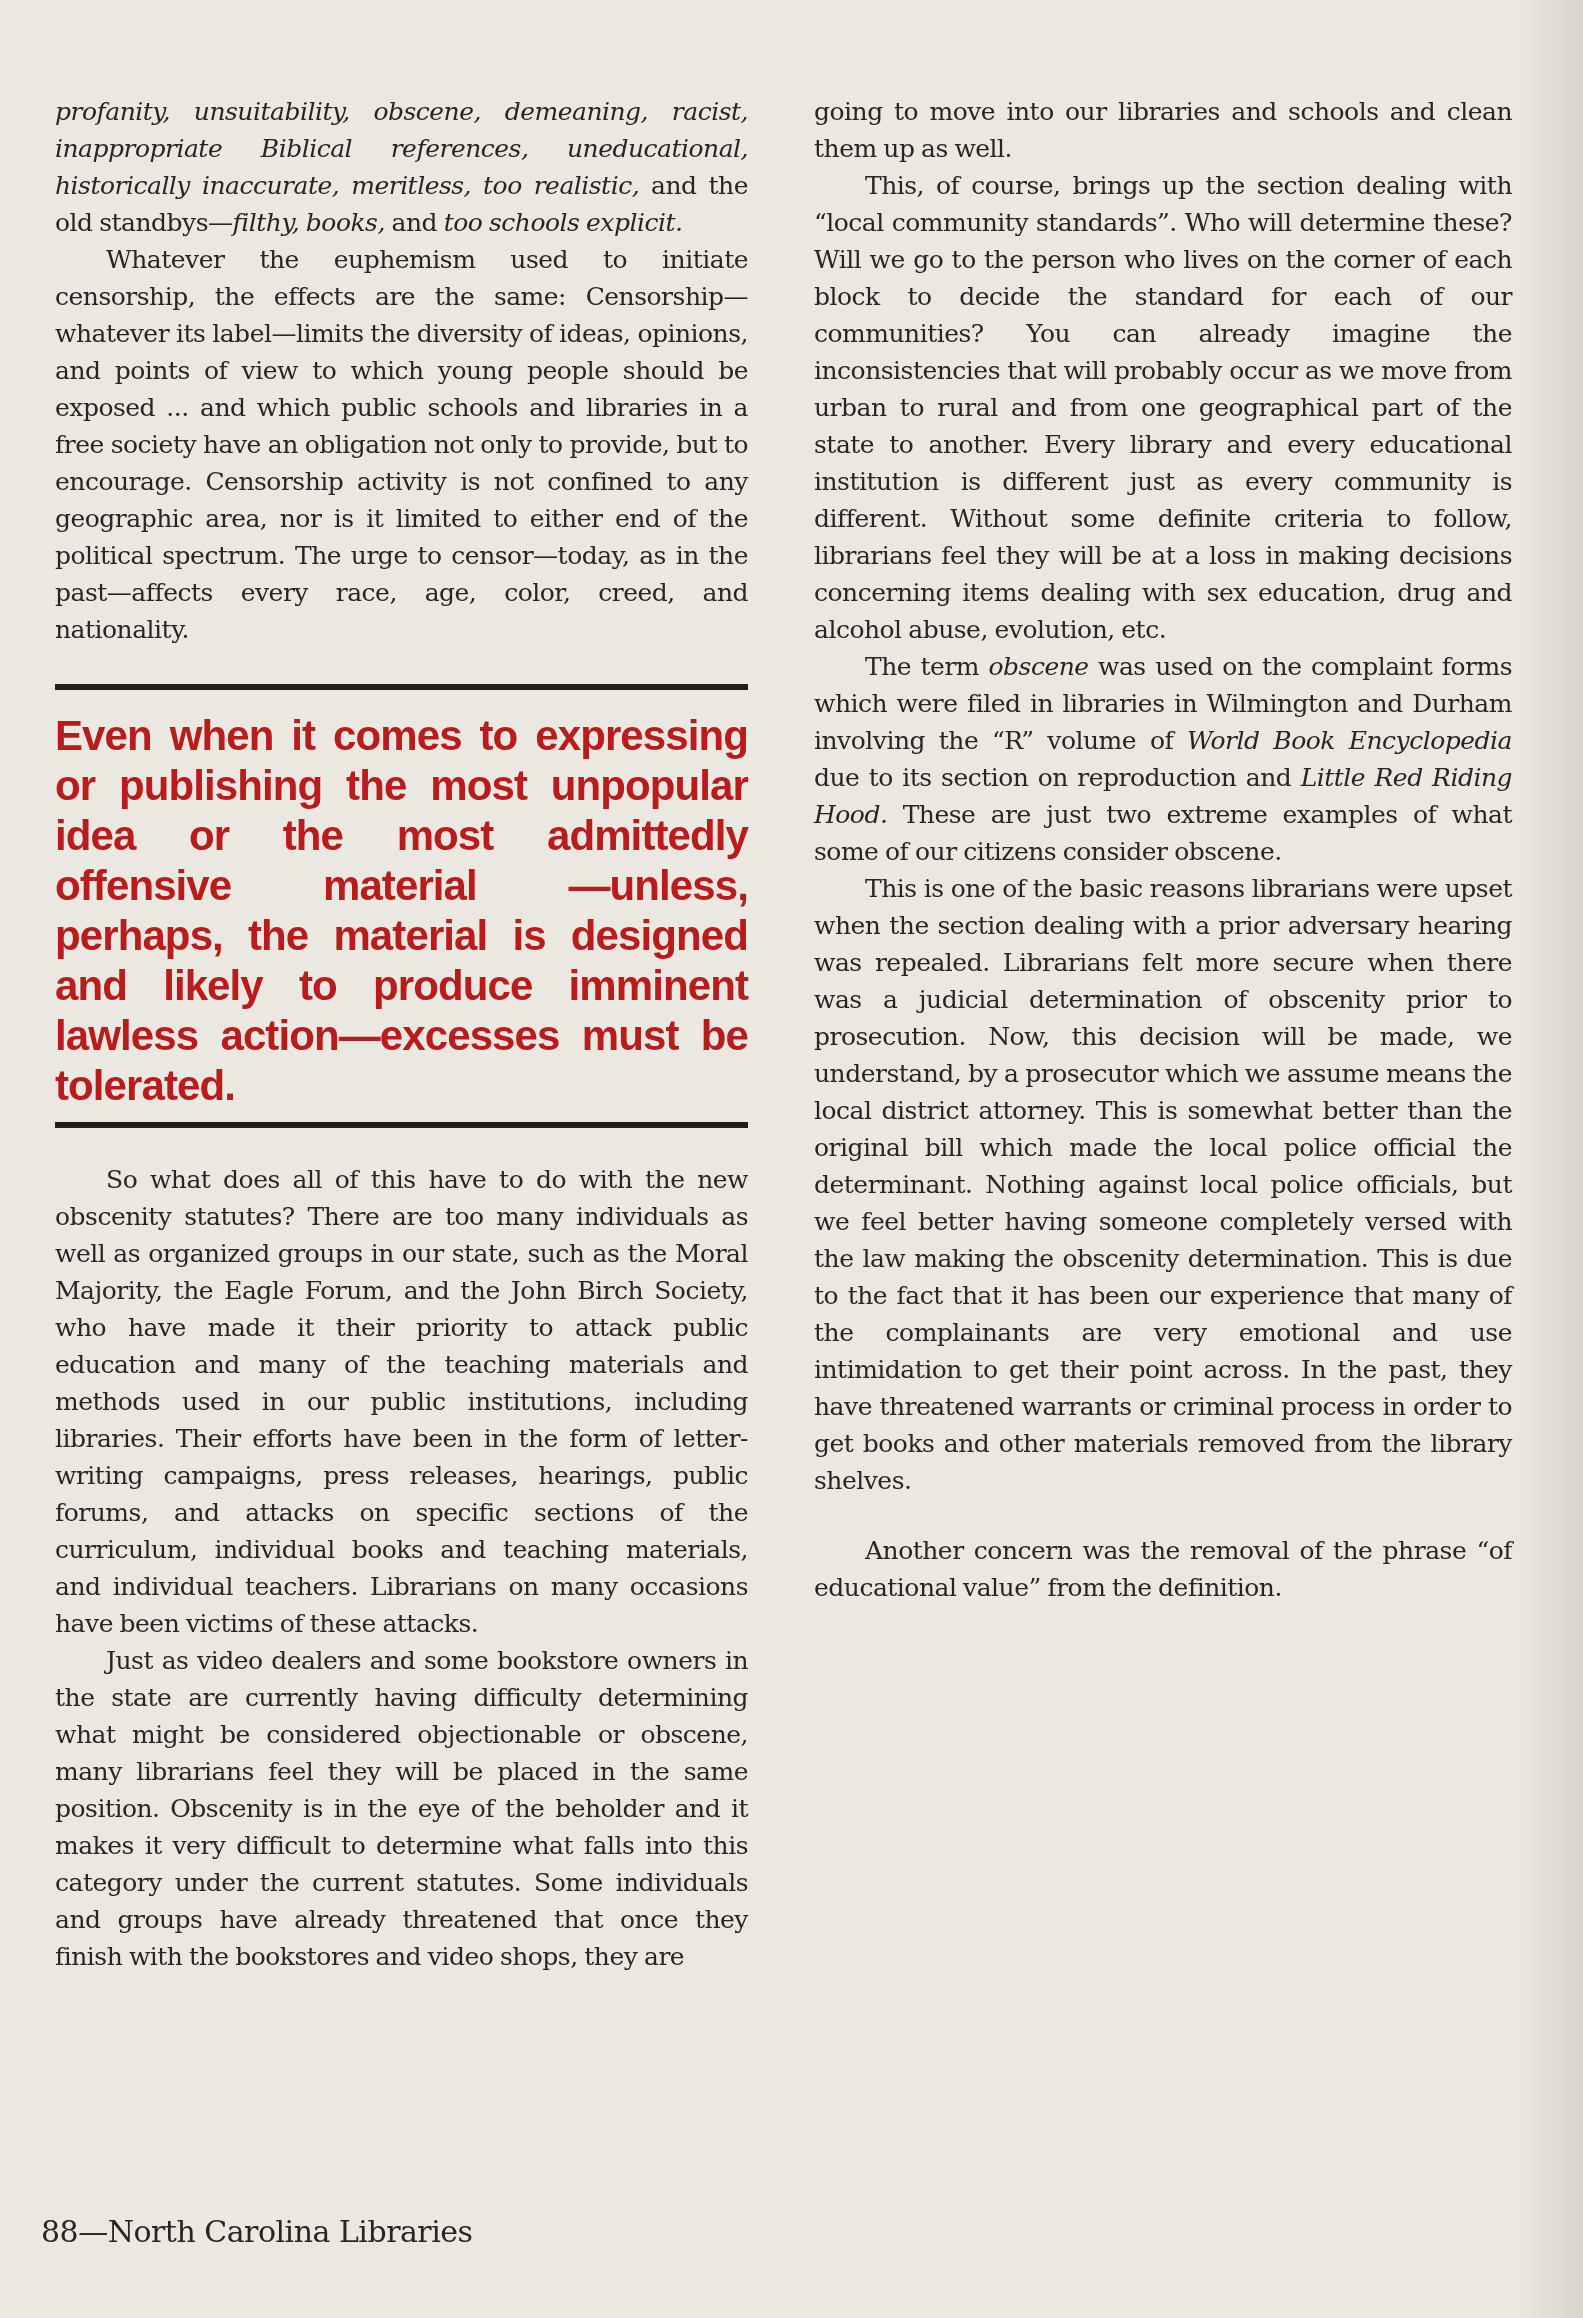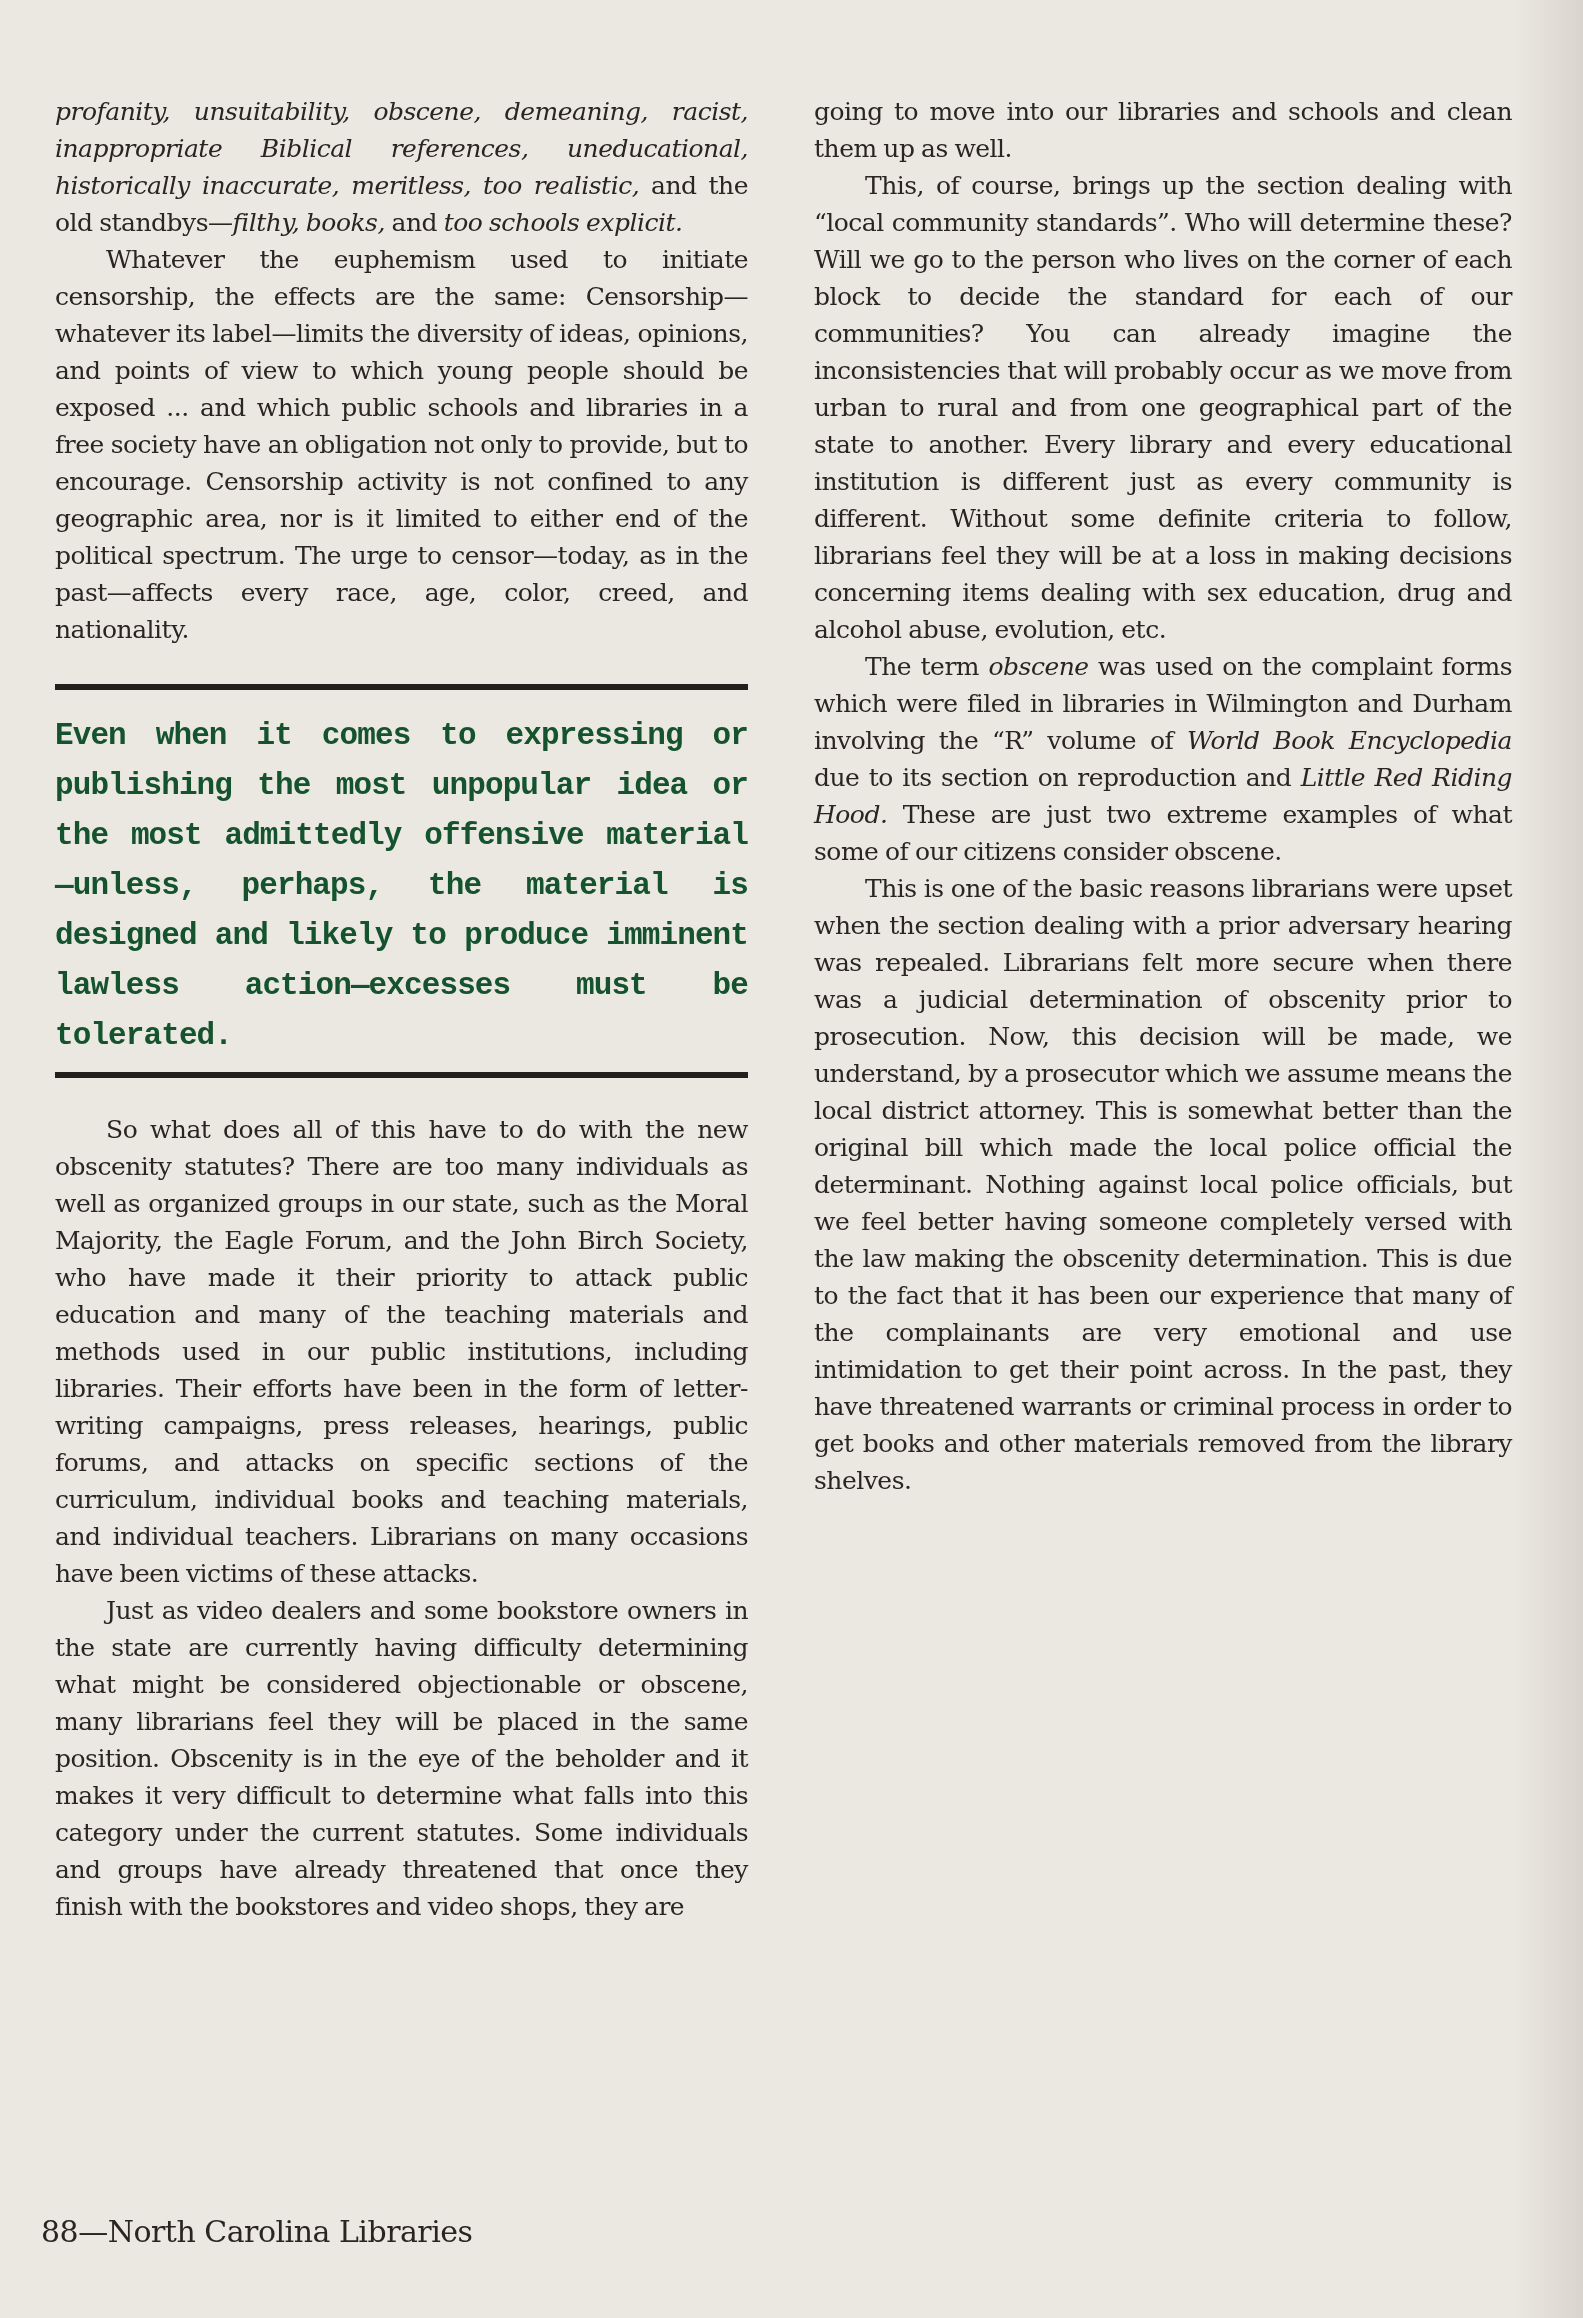--- a/index.html
+++ b/index.html
@@ -29,29 +29,29 @@
     letter-spacing: -0.5px;
     word-spacing: -0.8px;
   }
   .body-text.indent { text-indent: 51px; }
   .body-text em { font-style: italic; }
   .pullquote-block { margin: 0; }
   .rule {
     height: 6.3px; background: #231f1c; margin: 0;
   }
   .pullquote {
-    font-family: Liberation Mono, monospace;
+    font-family: Liberation Sans, sans-serif;
     font-weight: bold;
-    font-size: 31px;
+    font-size: 42px;
     line-height: 50px;
     text-align: justify;
     margin: 0;
     letter-spacing: -0.9px;
     word-spacing: -1.6px;
-    color: #14532d;
+    color: #b91c1c;
   }
   .folio {
     position: absolute; left: 41px; top: 2214px;
     font-family: "DejaVu Serif", serif;
     font-size: 30px; letter-spacing: -0.5px;
     color: #2a2522;
   }
 </style>
 </head>
 <body>
@@ -72,16 +72,17 @@
   <p class="body-text indent">Just as video dealers and some bookstore owners in the state are currently having difficulty determining what might be considered objectionable or obscene, many librarians feel they will be placed in the same position. Obscenity is in the eye of the beholder and it makes it very difficult to determine what falls into this category under the current statutes. Some individuals and groups have already threatened that once they finish with the bookstores and video shops, they are</p>
 </div>
 
 <div class="col col-right">
   <p class="body-text">going to move into our libraries and schools and clean them up as well.</p>
   <p class="body-text indent">This, of course, brings up the section dealing with “local community standards”. Who will determine these? Will we go to the person who lives on the corner of each block to decide the standard for each of our communities? You can already imagine the inconsistencies that will probably occur as we move from urban to rural and from one geographical part of the state to another. Every library and every educational institution is different just as every community is different. Without some definite criteria to follow, librarians feel they will be at a loss in making decisions concerning items dealing with sex education, drug and alcohol abuse, evolution, etc.</p>
   <p class="body-text indent"><span>The term </span><em>obscene</em><span> was used on the complaint forms which were filed in libraries in Wilmington and Durham involving the “R” volume of </span><em>World Book Encyclopedia</em><span> due to its section on reproduction and </span><em>Little Red Riding Hood.</em><span> These are just two extreme examples of what some of our citizens consider obscene.</span></p>
   <p class="body-text indent">This is one of the basic reasons librarians were upset when the section dealing with a prior adversary hearing was repealed. Librarians felt more secure when there was a judicial determination of obscenity prior to prosecution. Now, this decision will be made, we understand, by a prosecutor which we assume means the local district attorney. This is somewhat better than the original bill which made the local police official the determinant. Nothing against local police officials, but we feel better having someone completely versed with the law making the obscenity determination. This is due to the fact that it has been our experience that many of the complainants are very emotional and use intimidation to get their point across. In the past, they have threatened warrants or criminal process in order to get books and other materials removed from the library shelves.</p>
 
 
+  <p class="body-text indent" style="margin-top:33px;">Another concern was the removal of the phrase “of educational value” from the definition.</p>
 </div>
 
 <div class="folio">88—North Carolina Libraries</div>
 
 
 </body></html>

